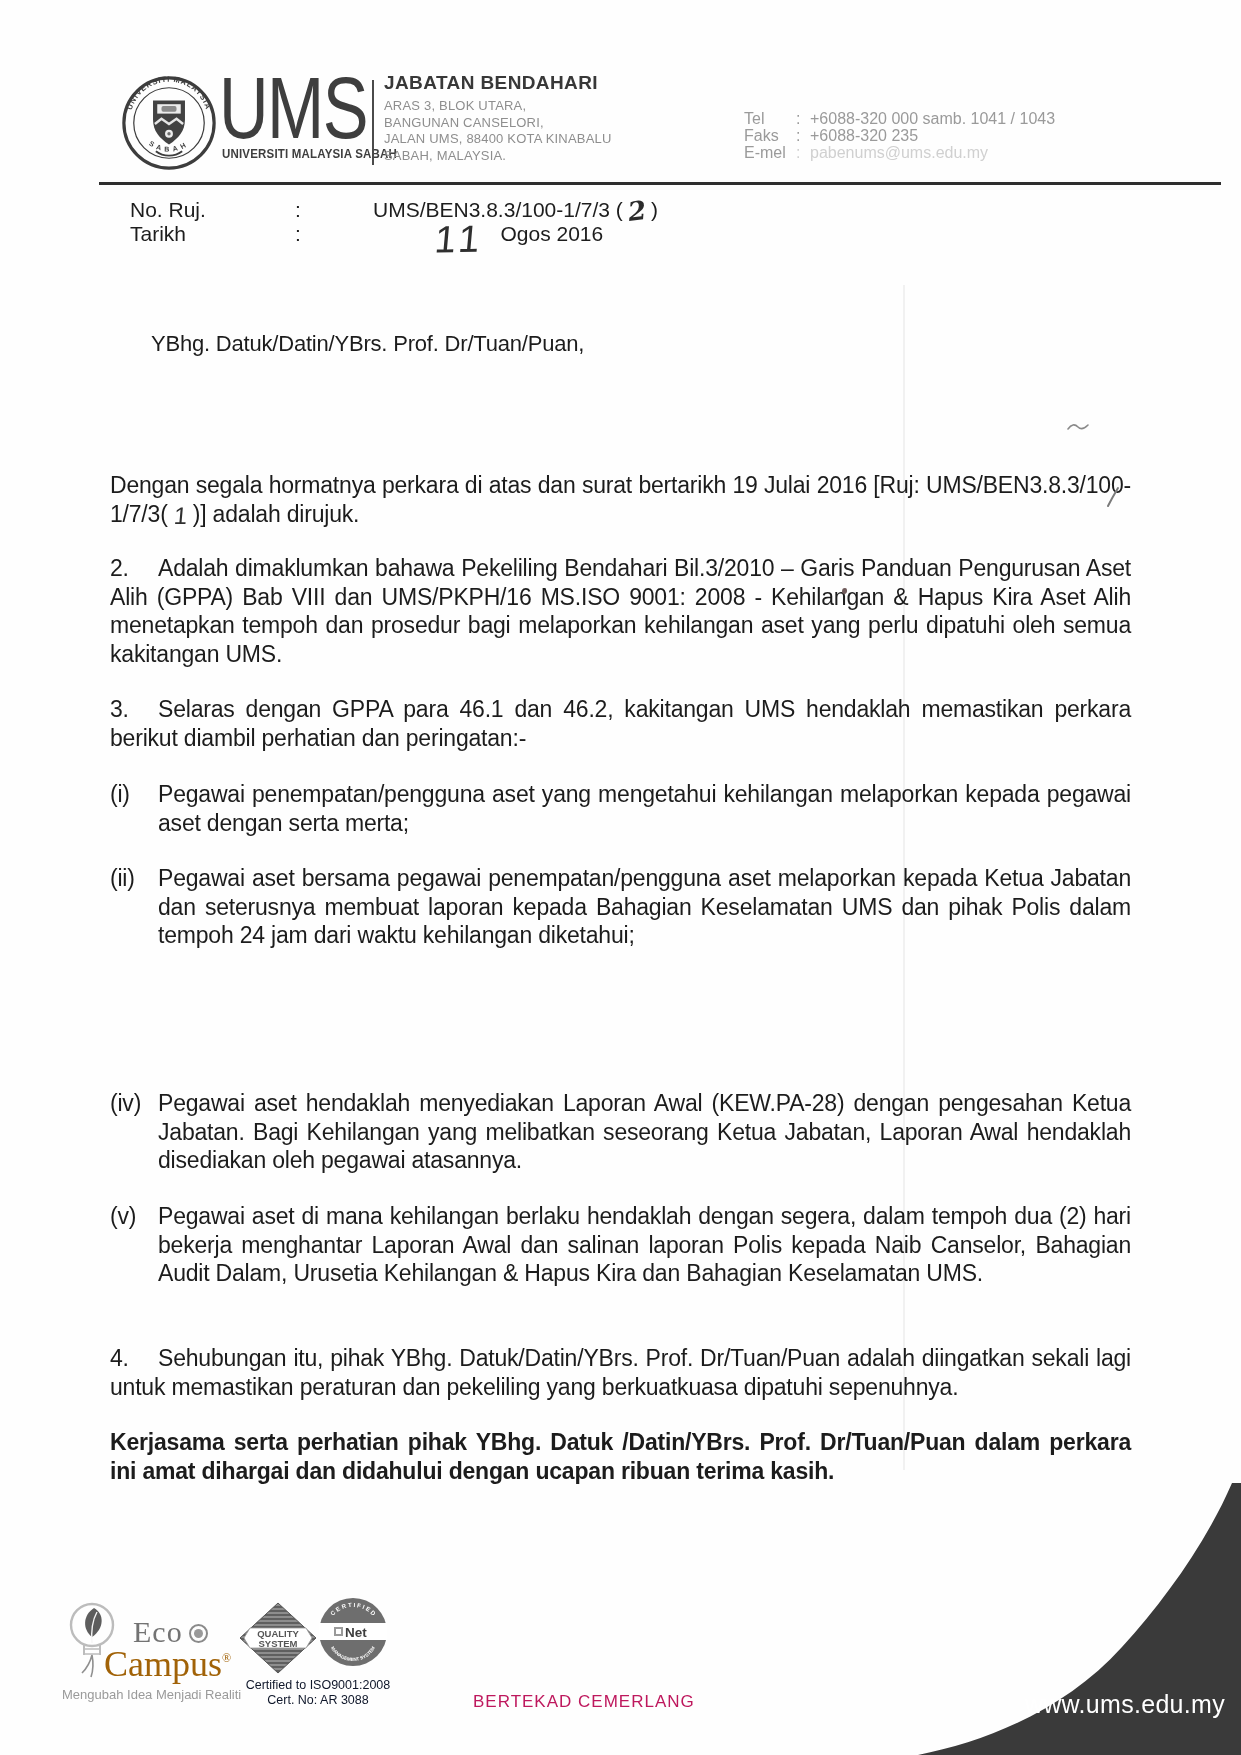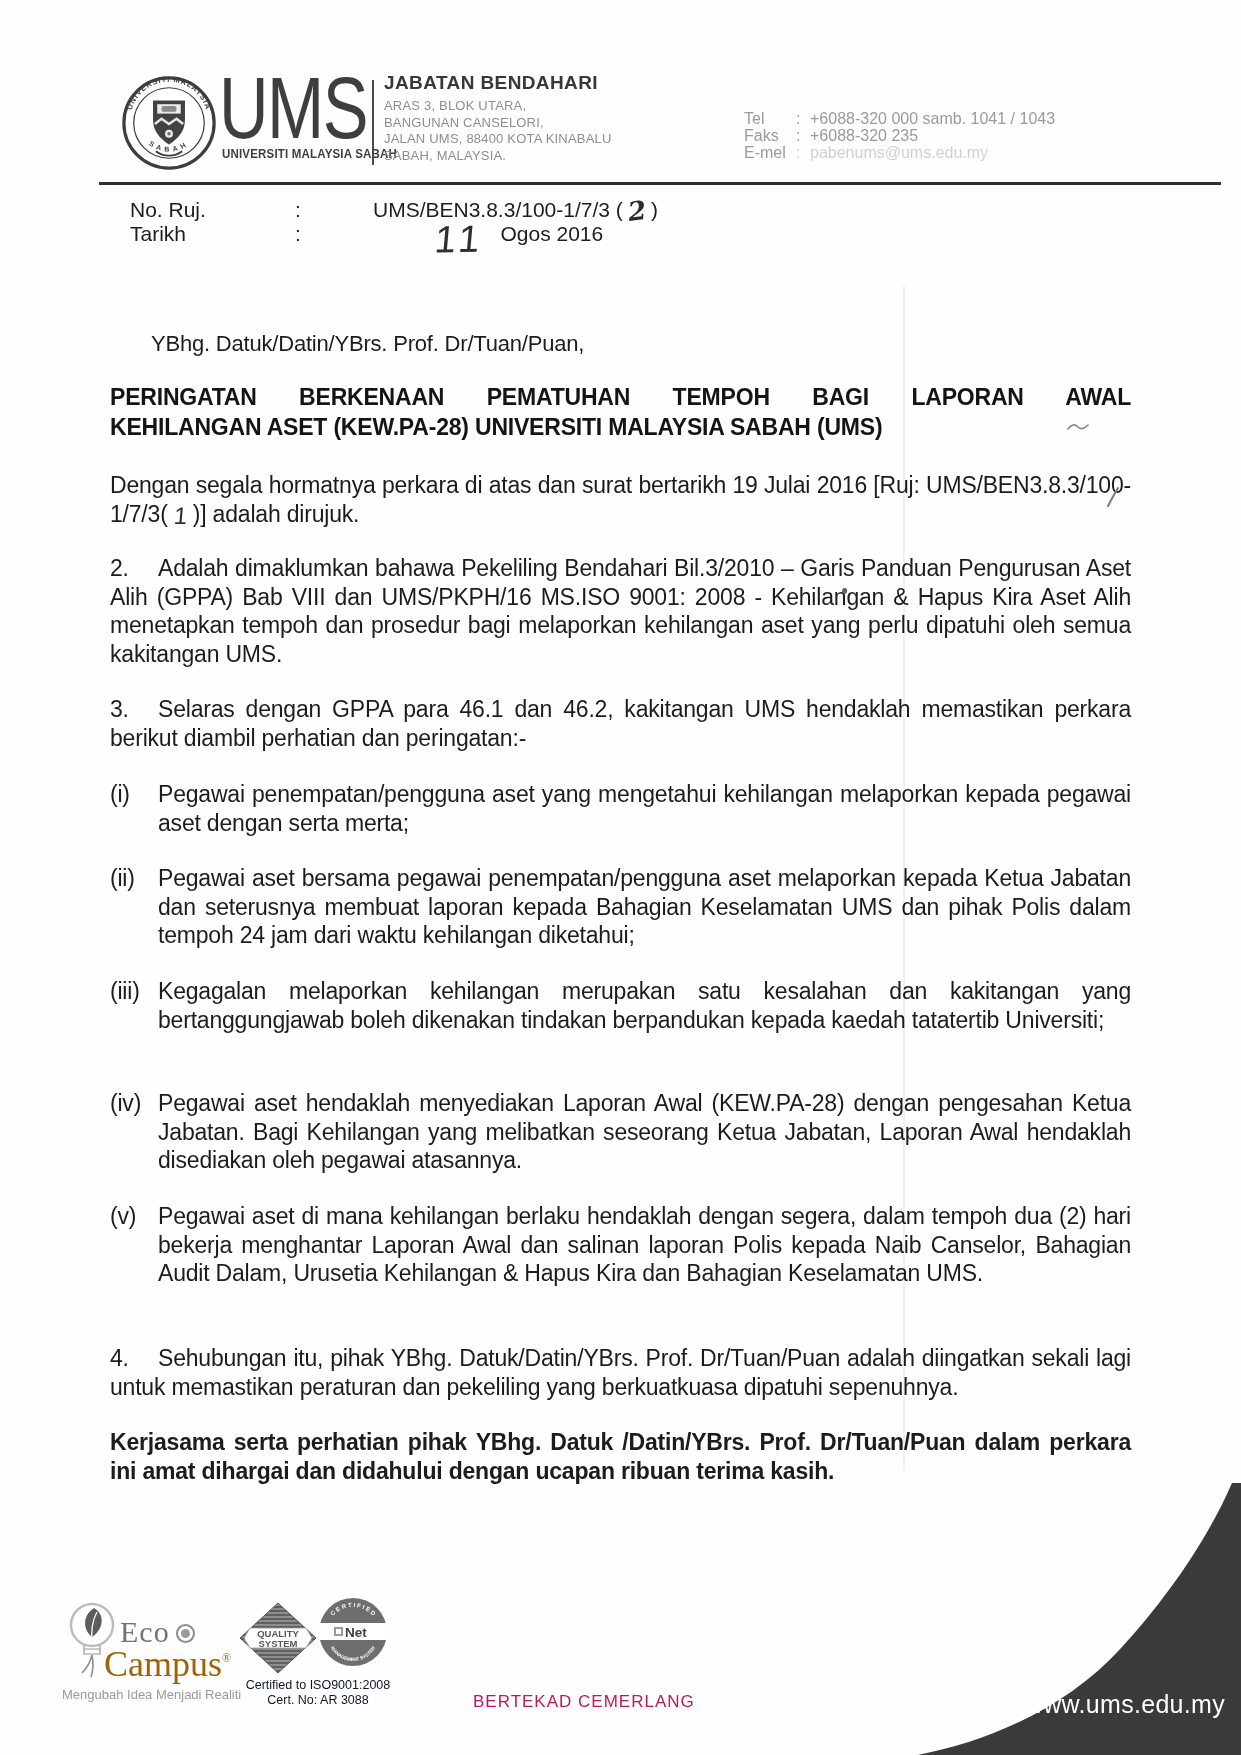--- a/index.html
+++ b/index.html
@@ -81,21 +81,21 @@
   
   .crease{position:absolute;left:903px;top:285px;width:2px;height:1185px;background:rgba(0,0,0,0.05);}
   .squiggle{position:absolute;left:1066px;top:420px;}
   .tickmark{position:absolute;left:1106px;top:486px;}
   .speck{position:absolute;left:842px;top:588px;width:5px;height:6px;background:#6f5a5a;border-radius:60% 40% 55% 45%;}
 
   
   .eco{position:absolute;left:60px;top:1585px;width:180px;height:122px;}
   .eco .bulb{position:absolute;left:4px;top:14px;}
   .eco .name{position:absolute;left:60px;top:30px;font-family:"Liberation Serif",serif;color:#737373;white-space:nowrap;}
-  .eco .eco-line{font-size:30px;letter-spacing:1px;}
+  .eco .eco-line{font-size:30px;letter-spacing:1px;margin-left:13px;}
   .eco .campus-line{font-size:36px;color:#a16207;margin-top:-6px;margin-left:-16px;}
   .eco .reg{font-size:12px;vertical-align:14px;}
   .eco .globe{display:inline-block;width:19px;height:19px;border:2px solid #8a8a8a;border-radius:50%;vertical-align:-1px;margin-left:6px;position:relative;}
   .eco .globe i{position:absolute;left:3px;top:3px;width:9px;height:9px;background:#9a9a9a;border-radius:50%;}
   .eco .tagline{position:absolute;left:2px;top:102px;width:176px;font-size:13px;color:#9a9a9a;white-space:nowrap;}
   .qdiamond{position:absolute;left:238px;top:1602px;}
   .iqnet{position:absolute;left:317px;top:1596px;}
   .certtext{position:absolute;left:228px;top:1678px;width:180px;text-align:center;font-size:12.5px;line-height:14.5px;color:#0f172a;}
   .motto{position:absolute;left:473px;top:1692px;font-size:17px;letter-spacing:1px;color:#be185d;white-space:nowrap;}
   .swoosh{position:absolute;right:0;bottom:0;}
@@ -165,24 +165,20 @@
   <div class="ref-row" style="top:196px;">
     <span class="lbl">No. Ruj.</span><span class="col">:</span><span>UMS/BEN3.8.3/100-1/7/3 (</span><span class="hand-2">2</span><span>)</span>
   </div>
   <div class="ref-row" style="top:222px;">
     <span class="lbl">Tarikh</span><span class="col">:</span><span class="hand-11">11</span><span>Ogos 2016</span>
   </div>
 
 
   <div class="blk salutation" style="top:330px;">YBhg. Datuk/Datin/YBrs. Prof. Dr/Tuan/Puan,</div>
 
-  <div class="blk subject" style="top:383px;">
-    <div class="just-all">PERINGATAN BERKENAAN PEMATUHAN TEMPOH BAGI LAPORAN AWAL</div>
-    <div>KEHILANGAN ASET (KEW.PA-28) UNIVERSITI MALAYSIA SABAH (UMS)</div>
-  </div>
 
   <div class="blk" style="top:471px;">
     <span>Dengan segala hormatnya perkara di atas dan surat bertarikh 19 Julai 2016 [Ruj: UMS/BEN3.8.3/100-1/7/3(</span><span class="hand-1">1</span><span>)] adalah dirujuk.</span>
   </div>
 
   <div class="blk" style="top:554px;">
     <span class="num">2.</span><span>Adalah dimaklumkan bahawa Pekeliling Bendahari Bil.3/2010 – Garis Panduan Pengurusan Aset Alih (GPPA) Bab VIII dan UMS/PKPH/16 MS.ISO 9001: 2008 - Kehilangan &amp; Hapus Kira Aset Alih menetapkan tempoh dan prosedur bagi melaporkan kehilangan aset yang perlu dipatuhi oleh semua kakitangan UMS.</span>
   </div>
 
   <div class="blk" style="top:695px;">
@@ -190,23 +186,20 @@
   </div>
 
   <div class="blk item" style="top:780px;">
     <span class="marker">(i)</span><span>Pegawai penempatan/pengguna aset yang mengetahui kehilangan melaporkan kepada pegawai aset dengan serta merta;</span>
   </div>
 
   <div class="blk item" style="top:864px;">
     <span class="marker">(ii)</span><span>Pegawai aset bersama pegawai penempatan/pengguna aset melaporkan kepada Ketua Jabatan dan seterusnya membuat laporan kepada Bahagian Keselamatan UMS dan pihak Polis dalam tempoh 24 jam dari waktu kehilangan diketahui;</span>
   </div>
 
-  <div class="blk item" style="top:977px;">
-    <span class="marker">(iii)</span><span>Kegagalan melaporkan kehilangan merupakan satu kesalahan dan kakitangan yang bertanggungjawab boleh dikenakan tindakan berpandukan kepada kaedah tatatertib Universiti;</span>
-  </div>
 
   <div class="blk item" style="top:1089px;">
     <span class="marker">(iv)</span><span>Pegawai aset hendaklah menyediakan Laporan Awal (KEW.PA-28) dengan pengesahan Ketua Jabatan. Bagi Kehilangan yang melibatkan seseorang Ketua Jabatan, Laporan Awal hendaklah disediakan oleh pegawai atasannya.</span>
   </div>
 
   <div class="blk item" style="top:1202px;">
     <span class="marker">(v)</span><span>Pegawai aset di mana kehilangan berlaku hendaklah dengan segera, dalam tempoh dua (2) hari bekerja menghantar Laporan Awal dan salinan laporan Polis kepada Naib Canselor, Bahagian Audit Dalam, Urusetia Kehilangan &amp; Hapus Kira dan Bahagian Keselamatan UMS.</span>
   </div>
 
   <div class="blk" style="top:1344px;">

